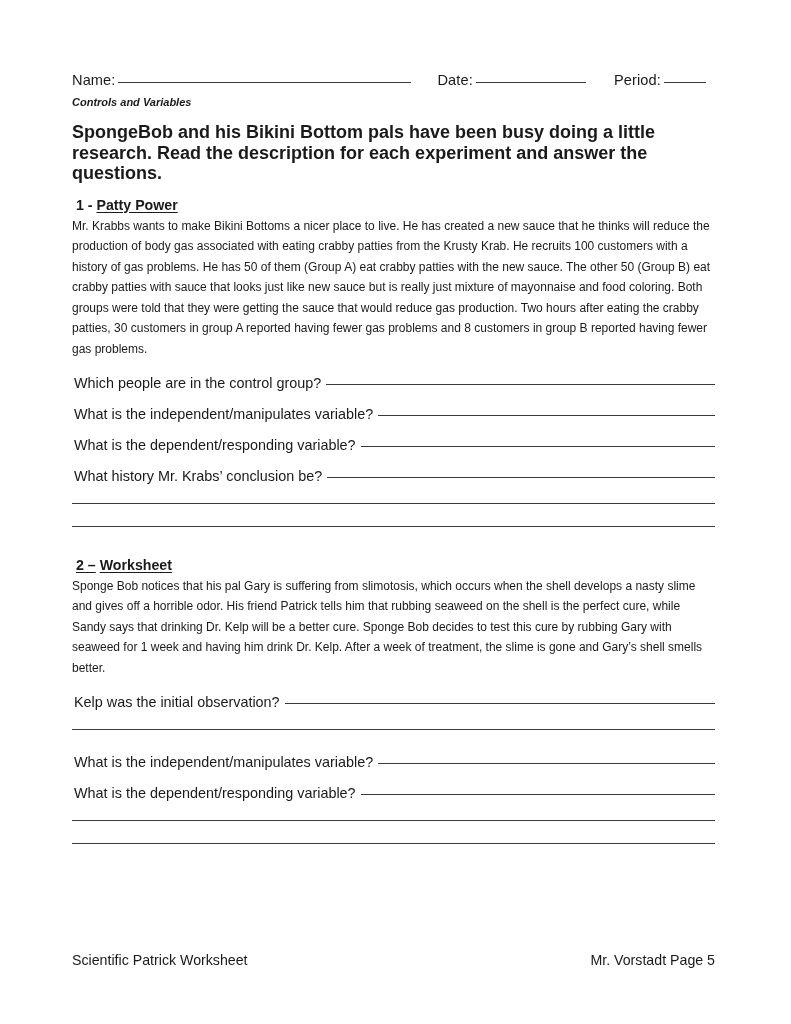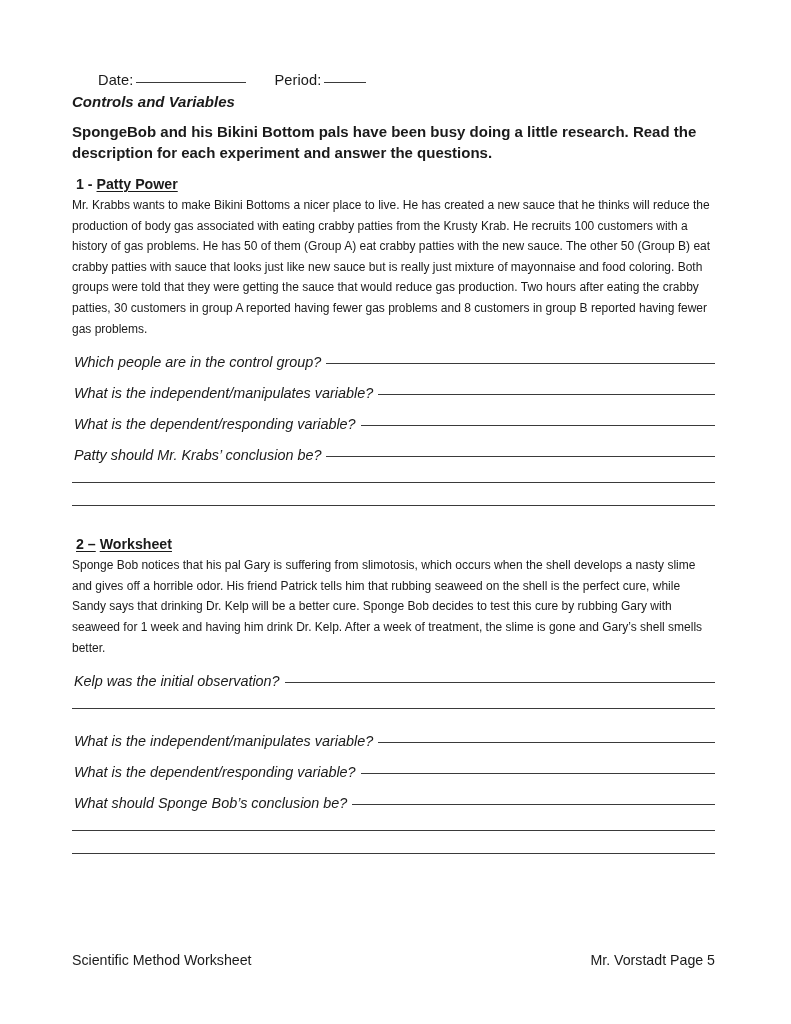--- a/index.html
+++ b/index.html
@@ -44,28 +44,28 @@
     margin-left: 3px;
   }
   .rule-name   { width: 293px; }
   .rule-date   { width: 110px; }
   .rule-period { width: 42px; }
   .gap-date    { margin-left: 26px; }
   .gap-period  { margin-left: 28px; }
 
   
   .subtitle {
-    font-size: 15px;
+    font-size: 11px;
     font-weight: bold;
     font-style: italic;
     line-height: 20px;
     margin: 0 0 10px 0;
   }
   .lead {
-    font-size: 15px;
+    font-size: 18px;
     font-weight: bold;
     line-height: 20.5px;
     margin: 0 0 11px 0;
     max-width: 645px;
   }
   .exp-heading {
     font-size: 14.2px;
     font-weight: bold;
     line-height: 20px;
     margin: 0 0 1px 4px;
@@ -83,21 +83,20 @@
 
   
   .q-list { margin: 0; padding: 0; }
   .q-line {
     display: flex;
     align-items: baseline;
     font-size: 14.4px;
     line-height: 20px;
     margin: 0 0 11px 2px;
     white-space: nowrap;
-    font-style: italic;
   }
   .q-text { }
   .q-rule {
     flex: 1 1 auto;
     border-bottom: 1.6px solid #3a3a3a;
     height: 0;
     position: relative;
     top: -3px;
     margin-left: 5px;
     max-width: 640px;
@@ -124,20 +123,24 @@
     font-size: 14.2px;
     line-height: 20px;
   }
 </style>
 </head>
 <body>
 
 <div class="page">
 
   <div class="id-row">
+    <span class="id-field">
+      <span class="id-label">Name:</span>
+      <span class="rule rule-name"></span>
+    </span>
     <span class="id-field gap-date">
       <span class="id-label">Date:</span>
       <span class="rule rule-date"></span>
     </span>
     <span class="id-field gap-period">
       <span class="id-label">Period:</span>
       <span class="rule rule-period"></span>
     </span>
   </div>
 
@@ -158,21 +161,21 @@
     </div>
     <div class="q-line">
       <span class="q-text">What is the independent/manipulates variable?</span>
       <span class="q-rule"></span>
     </div>
     <div class="q-line">
       <span class="q-text">What is the dependent/responding variable?</span>
       <span class="q-rule"></span>
     </div>
     <div class="q-line">
-      <span class="q-text">Patty should Mr. Krabs’ conclusion be?</span>
+      <span class="q-text">What history Mr. Krabs’ conclusion be?</span>
       <span class="q-rule"></span>
     </div>
   </div>
 
   <div class="spacer-sm"></div>
   <div class="blank-rule"></div>
   <div class="blank-rule"></div>
 
   <div class="spacer-sm"></div>
 
@@ -190,28 +193,24 @@
     <div class="spacer-sm"></div>
     <div class="blank-rule"></div>
     <div class="q-line">
       <span class="q-text">What is the independent/manipulates variable?</span>
       <span class="q-rule"></span>
     </div>
     <div class="q-line">
       <span class="q-text">What is the dependent/responding variable?</span>
       <span class="q-rule"></span>
     </div>
-    <div class="q-line">
-      <span class="q-text">What should Sponge Bob’s conclusion be?</span>
-      <span class="q-rule"></span>
-    </div>
   </div>
 
   <div class="spacer-sm"></div>
   <div class="blank-rule"></div>
   <div class="blank-rule"></div>
 
   <div class="footer">
-    <span>Scientific Method Worksheet</span>
+    <span>Scientific Patrick Worksheet</span>
     <span>Mr. Vorstadt Page 5</span>
   </div>
 
 </div>
 
 </body></html>

